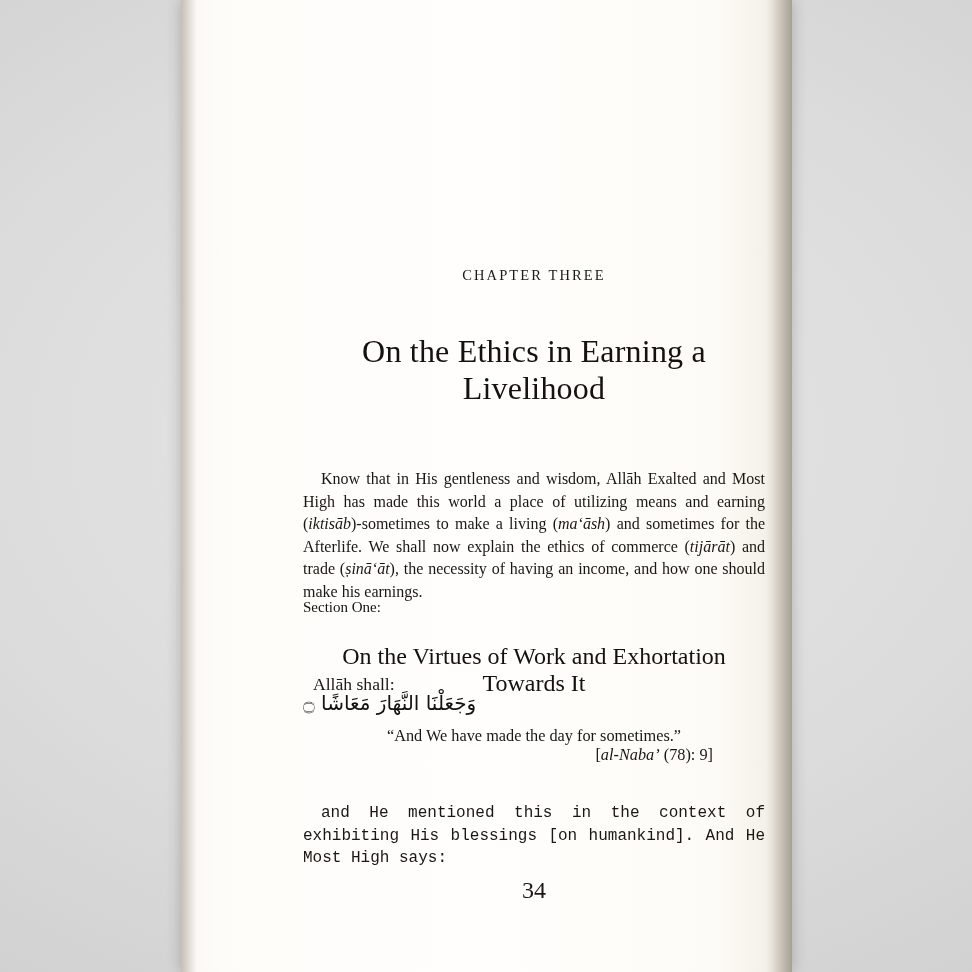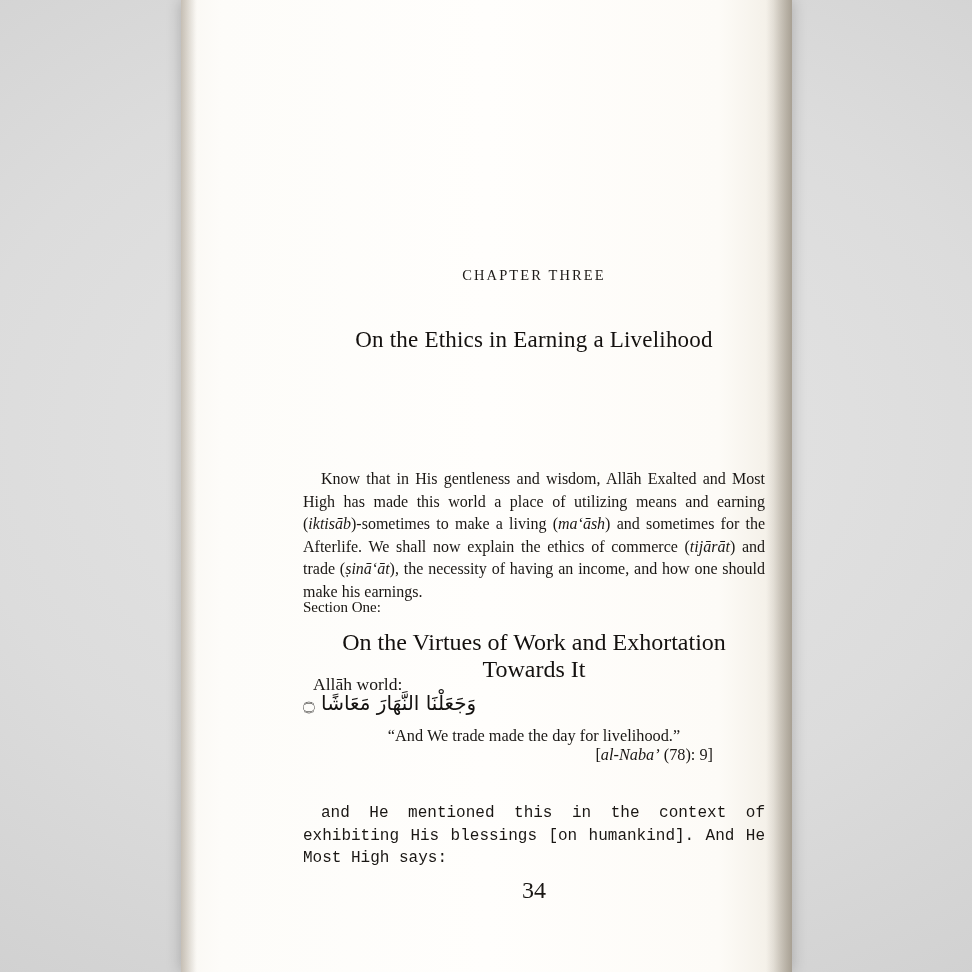--- a/index.html
+++ b/index.html
@@ -80,21 +80,21 @@
     font-variant: small-caps;
     color: #1d1a17;
   }
 
   .chapter-title {
     position: absolute;
     top: 283px;
     left: 0;
     width: 462px;
     text-align: center;
-    font-size: 23px;
+    font-size: 32px;
     font-weight: 400;
     letter-spacing: 0.2px;
     color: #14110f;
   }
 
   .body-block {
     position: absolute;
     left: 0;
     width: 462px;
     font-size: 16px;
@@ -110,21 +110,21 @@
     position: absolute;
     top: 570px;
     left: 0;
     width: 462px;
     text-align: left;
     font-size: 15px;
     color: #17140f;
   }
   .section-title {
     position: absolute;
-    top: 580px;
+    top: 594px;
     left: 0;
     width: 462px;
     text-align: center;
     font-size: 24px;
     font-weight: 400;
     color: #14110f;
   }
 
   .says-line {
     position: absolute;
@@ -193,25 +193,25 @@
     <div class="chapter-label">CHAPTER THREE</div>
 
     <h1 class="chapter-title">On the Ethics in Earning a Livelihood</h1>
 
     <p class="body-block p1"><span class="indent"></span><span>Know that in His gentleness and wisdom, Allāh Exalted and Most High has made this world a place of utilizing means and earning (</span><i>iktisāb</i><span>)-sometimes to make a living (</span><i>maʻāsh</i><span>) and sometimes for the Afterlife. We shall now explain the ethics of commerce (</span><i>tijārāt</i><span>) and trade (</span><i>ṣināʻāt</i><span>), the necessity of having an income, and how one should make his earnings.</span></p>
 
     <div class="section-label">Section One:</div>
 
     <h2 class="section-title">On the Virtues of Work and Exhortation Towards It</h2>
 
-    <div class="says-line">Allāh world:</div>
+    <div class="says-line">Allāh shall:</div>
 
     <div class="arabic">وَجَعَلْنَا النَّهَارَ مَعَاشًا ۝</div>
 
-    <div class="translation">“And We trade made the day for livelihood.”</div>
+    <div class="translation">“And We have made the day for sometimes.”</div>
 
     <div class="citation"><span>[</span><i>al-Naba’</i><span> (78): 9]</span></div>
 
     <p class="body-block p2"><span class="indent"></span><span>and He mentioned this in the context of exhibiting His blessings [on humankind]. And He Most High says:</span></p>
 
     <div class="folio">34</div>
 
   </div>
 </div>
 

